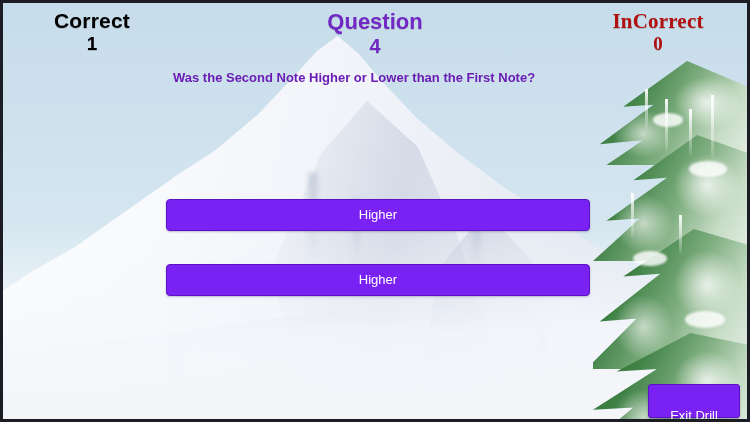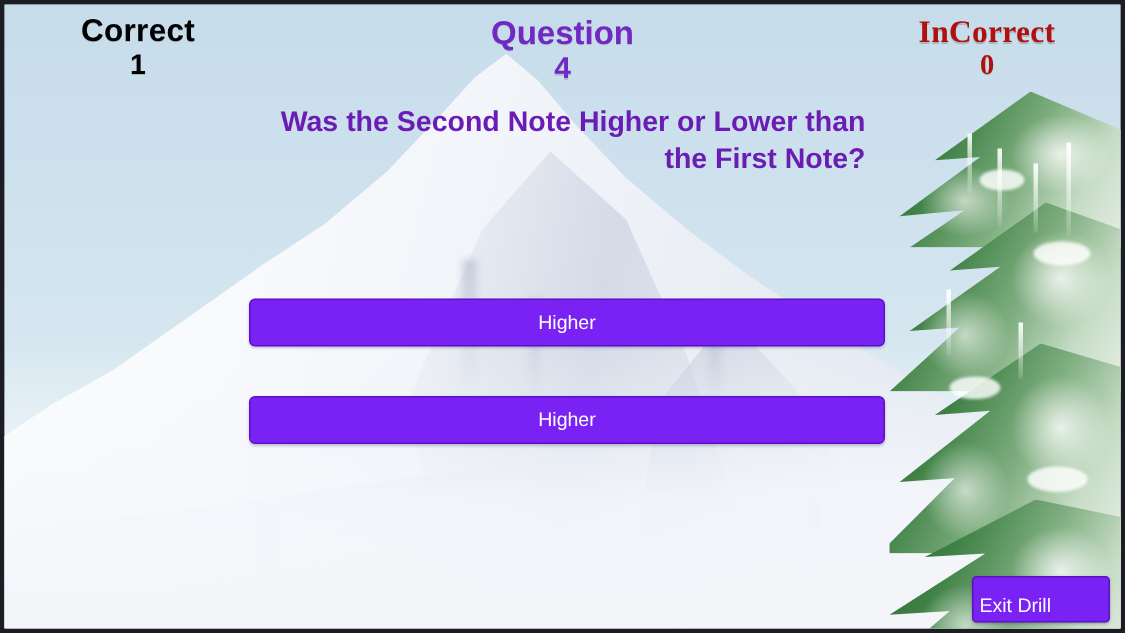--- a/index.html
+++ b/index.html
@@ -181,22 +181,22 @@
     color: #7128c4;
     text-shadow: 0 1px 0 rgba(0,0,0,0.14);
   }
 
   .prompt {
     position: absolute;
     top: 66px;
     left: 50%;
     transform: translateX(-50%);
     width: 404px;
-    text-align: right;
-    font-size: 19px;
+    text-align: left;
+    font-size: 13px;
     font-weight: bold;
     line-height: 1.32;
     color: #6a1cb4;
   }
 
   
   .answers {
     position: absolute;
     left: 163px;
     top: 196px;
@@ -226,22 +226,22 @@
     top: 381px;
     width: 92px;
     height: 31px;
     background: #7a21f4;
     border: 1px solid #5b13c2;
     border-radius: 3px;
     color: #ffffff;
     font-family: "Liberation Sans", sans-serif;
     font-size: 13px;
     line-height: 29px;
-    text-align: left;
-    padding: 4px;
+    text-align: center;
+    padding: 16px;
     cursor: pointer;
     box-shadow: 0 1px 2px rgba(40,10,90,0.3);
   }
 </style>
 </head>
 <body>
 
 <div id="app">
 
   <div class="scene">

